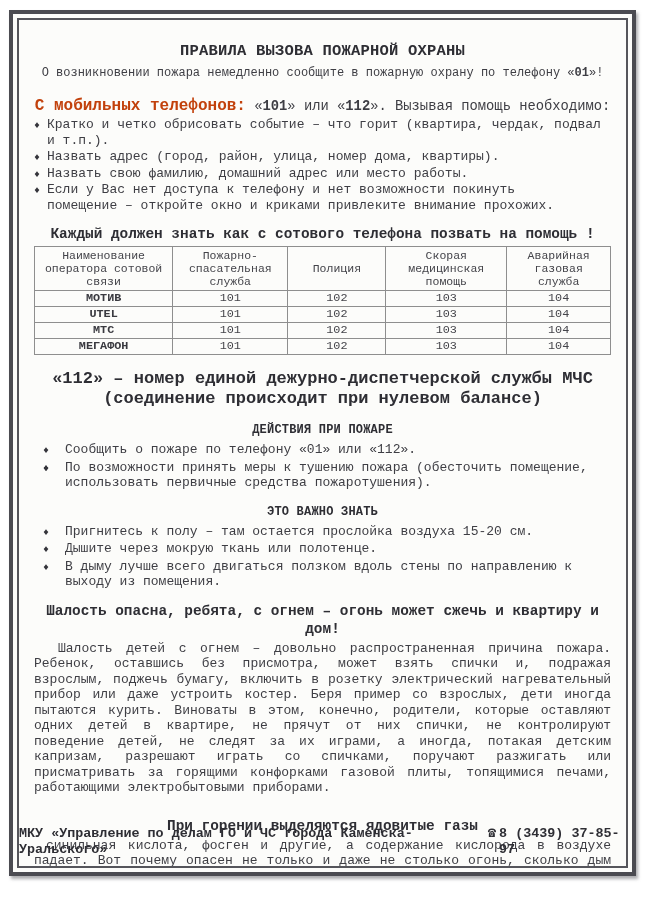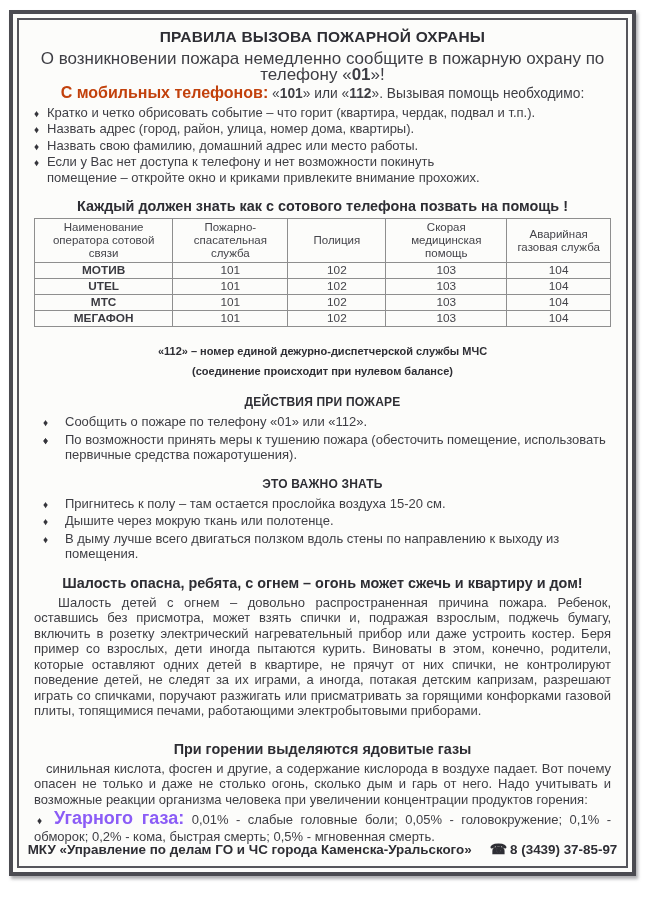--- a/index.html
+++ b/index.html
@@ -11,29 +11,29 @@
   .sheet{
     position:absolute;left:9px;top:10px;width:627px;height:866px;
     box-sizing:border-box;background:#fcfcfa;
     border:4px solid #4b4b51;
     box-shadow:2px 3px 3px rgba(105,105,112,.55);
   }
   .inner{
     position:absolute;inset:4px;border:2px solid #55555b;background:#fcfcfa;
   }
   .content{
-    position:absolute;inset:0;padding:4px 15px 6px 15px;overflow:hidden;
-    font-size:13px;line-height:15.5px;text-align:left;
+    position:absolute;inset:0;padding:19px 15px 6px 15px;overflow:hidden;
+    font-size:13px;line-height:15.5px;text-align:left;font-family:Liberation Mono, monospace;
   }
   .doc-title{
     text-align:center;font-weight:bold;font-size:15.5px;line-height:19px;
     color:#2e2e34;margin:3px 0 5px 0;letter-spacing:.2px;
   }
   .center-line{text-align:center;}
-  .intro{font-size:17px;margin:0 0 3px 0;}
+  .intro{font-size:12px;margin:0 0 17px 0;}
   .mobile-line{font-size:13.8px;margin:3px 0 3px 0;}
   .mobile-line .lead{font-weight:bold;font-size:16px;color:#c2410c;}
   .bnum{font-weight:bold;}
   ul.blist{list-style:none;margin:1px 0 0 0;padding:0;}
   ul.blist li{position:relative;padding-left:13px;margin:0 0 1px 0;}
   ul.blist li .dia{position:absolute;left:0;top:1px;font-size:10px;color:#35353b;}
   ul.blist.indented li{padding-left:31px;margin-bottom:2px;}
   ul.blist.indented li .dia{left:9px;}
   .prewrap{white-space:pre-line;}
   .sec-heading{
@@ -46,21 +46,21 @@
     font-size:11.5px;line-height:13px;color:#44444a;
   }
   table.ops th, table.ops td{
     border:1px solid #8e8e8e;text-align:center;vertical-align:middle;
     padding:2px 5px;background:#fcfcfa;
   }
   table.ops th{font-weight:normal;}
   table.ops td{padding:1px 4px;font-size:11.8px;}
   table.ops td.op{font-weight:bold;color:#3a3a40;}
   .note112{margin-top:14px;font-weight:bold;color:#2e2e34;
-    font-size:11px;line-height:20px;text-align:center;}
+    font-size:17px;line-height:20px;text-align:center;}
   .para{margin:1px 0 0 0;text-align:justify;text-indent:24px;}
   .para.small-indent{text-indent:12px;}
   .gas-item{margin:4px 0 0 0;text-align:justify;}
   .gas-item .dia{font-size:10px;color:#35353b;margin:0 8px 0 3px;}
   .gas-item .glabel{font-weight:bold;color:#8b5cf6;font-size:18px;}
   .footer{
     position:absolute;left:0;right:0;bottom:9px;
     display:flex;justify-content:center;align-items:baseline;gap:18px;
     font-weight:bold;font-size:13.4px;color:#2e2e34;
   }

